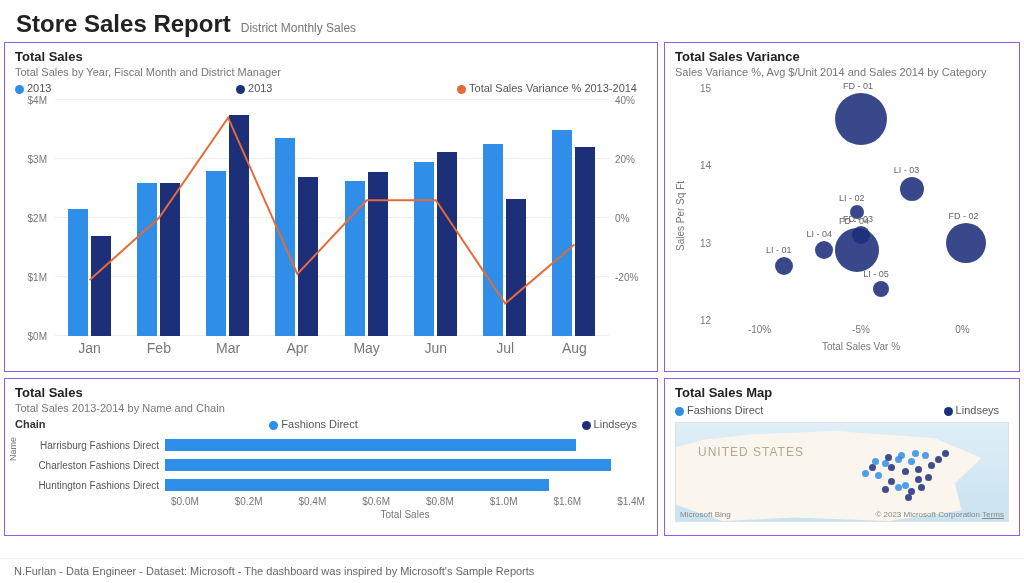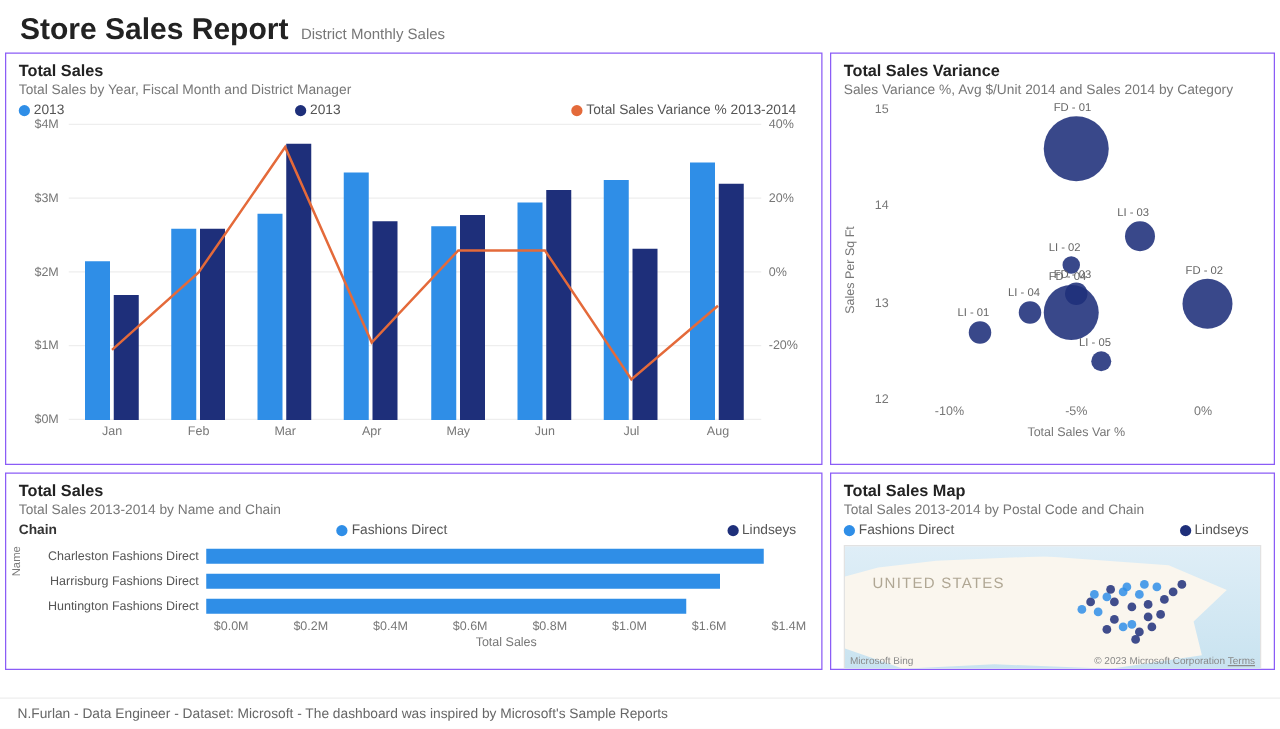--- a/index.html
+++ b/index.html
@@ -13,21 +13,21 @@
 .card .title{font-size:13px;font-weight:700;color:#222}
 .card .subtitle{font-size:11px;color:#777;margin-top:2px}
 .legend{display:flex;gap:14px;justify-content:space-between;font-size:11px;align-items:center;color:#555;margin:4px 10px 0 0}
 .legend .sw{width:9px;height:9px;border-radius:50%;display:inline-block;margin-right:3px;vertical-align:middle}
 .footer{position:absolute;bottom:0;left:0;right:0;padding:6px 14px;font-size:11px;color:#666;border-top:1px solid #eee;background:#fff}
 
 
 .combo{position:relative;height:258px;width:630px;margin-top:6px}
 .combo .plot{position:absolute;left:40px;right:36px;top:0;bottom:22px}
 .combo .xaxis{position:absolute;left:40px;right:36px;bottom:0;height:18px;display:flex}
-.combo .xaxis span{flex:1;text-align:center;font-size:10px;color:#777}
+.combo .xaxis span{flex:1;text-align:center;font-size:14px;color:#777}
 .combo .yaxis{position:absolute;left:0;top:0;bottom:22px;width:36px}
 .combo .yaxis span{position:absolute;right:4px;font-size:10px;color:#777;transform:translateY(-50%)}
 .combo .y2axis{position:absolute;right:0;top:0;bottom:22px;width:34px}
 .combo .y2axis span{position:absolute;left:4px;font-size:10px;color:#777;transform:translateY(-50%)}
 .combo .gridline{position:absolute;left:0;right:0;height:1px;background:#eee}
 .combo .barset{position:absolute;bottom:0;display:flex;gap:3px;align-items:flex-end}
 .combo .bar{width:20px}
 .combo svg.line{position:absolute;left:0;top:0;width:100%;height:100%;overflow:visible}
 
 
@@ -194,29 +194,29 @@
       <div class="title">Total Sales</div>
       <div class="subtitle">Total Sales 2013-2014 by Name and Chain</div>
       <div class="legend">
         <span style="font-weight:600;color:#333">Chain</span>
         <span><span class="sw" style="background:#2f8ee7"></span><span>Fashions Direct</span></span>
         <span><span class="sw" style="background:#1e2f7a"></span><span>Lindseys</span></span>
       </div>
       <div class="hbar" id="hbar-chart">
         <div class="ylabel">Name</div>
       <div class="row">
+            <div class="lbl">Harrisburg Fashions Direct</div>
+            <div class="track">
+              <div class="fill" style="width: 85.7143%; background: rgb(47, 142, 231);"></div>
+            </div>
+          </div>
+          <div class="row">
             <div class="lbl">Charleston Fashions Direct</div>
             <div class="track">
               <div class="fill" style="width: 92.8571%; background: rgb(47, 142, 231);"></div>
-            </div>
-          </div>
-          <div class="row">
-            <div class="lbl">Harrisburg Fashions Direct</div>
-            <div class="track">
-              <div class="fill" style="width: 85.7143%; background: rgb(47, 142, 231);"></div>
             </div>
           </div>
           <div class="row">
             <div class="lbl">Huntington Fashions Direct</div>
             <div class="track">
               <div class="fill" style="width: 80%; background: rgb(47, 142, 231);"></div>
             </div>
           </div>
           <div class="xaxis2">
             <span>$0.0M</span>
@@ -227,21 +227,20 @@
             <span>$1.0M</span>
             <span>$1.6M</span>
             <span>$1.4M</span>
           </div>
           <div class="xlabel">Total Sales</div>
         </div>
     </div>
 
     <div class="card">
       <div class="title">Total Sales Map</div>
-      <div class="subtitle">Total Sales 2013-2014 by Postal Code and Chain</div>
       <div class="legend">
         <span><span class="sw" style="background:#2f8ee7"></span><span>Fashions Direct</span></span>
         <span><span class="sw" style="background:#1e2f7a"></span><span>Lindseys</span></span>
       </div>
       <div class="map" id="map-chart">
         <div class="land"></div>
         <div class="uslabel">UNITED STATES</div>
         <div class="attrib bing">Microsoft Bing</div>
         <div class="attrib msc">
           <span>© 2023 Microsoft Corporation</span>&nbsp;<span class="terms">Terms</span>

